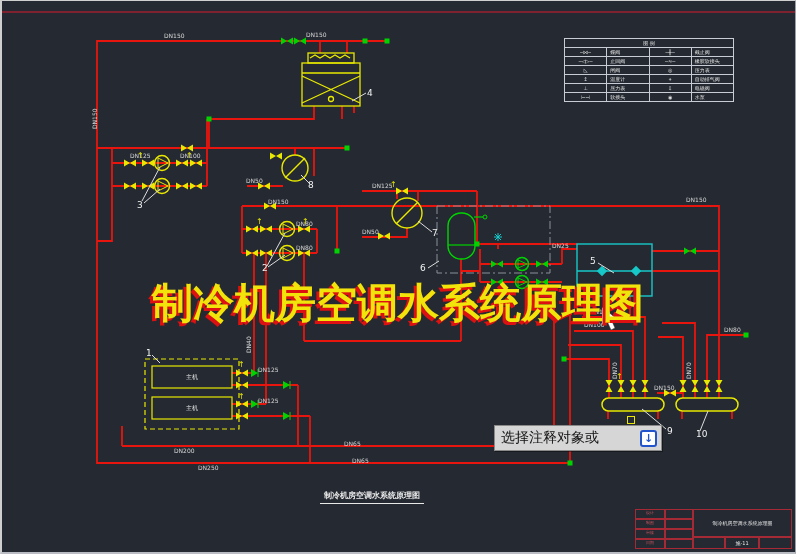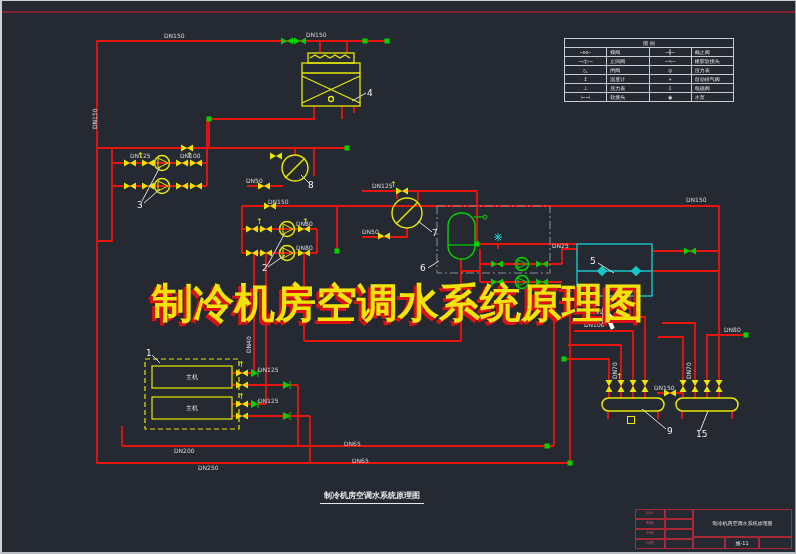--- a/index.html
+++ b/index.html
@@ -274,21 +274,21 @@
 
   <span class="eq" style="left:144px;top:348px;">1</span>
   <span class="eq" style="left:260px;top:263px;">2</span>
   <span class="eq" style="left:135px;top:200px;">3</span>
   <span class="eq" style="left:365px;top:88px;">4</span>
   <span class="eq" style="left:588px;top:256px;">5</span>
   <span class="eq" style="left:418px;top:263px;">6</span>
   <span class="eq" style="left:430px;top:228px;">7</span>
   <span class="eq" style="left:306px;top:180px;">8</span>
   <span class="eq" style="left:665px;top:426px;">9</span>
-  <span class="eq" style="left:694px;top:429px;">15</span>
+  <span class="eq" style="left:694px;top:429px;">10</span>
 
   <span class="lbl" style="left:162px;top:32px;">DN150</span>
   <span class="lbl" style="left:304px;top:31px;">DN150</span>
   <span class="lbl" style="left:128px;top:152px;">DN125</span>
   <span class="lbl" style="left:178px;top:152px;">DN100</span>
   <span class="lbl vert" style="left:90px;top:128px;">DN150</span>
   <span class="lbl" style="left:266px;top:198px;">DN150</span>
   <span class="lbl" style="left:294px;top:220px;">DN80</span>
   <span class="lbl" style="left:294px;top:244px;">DN80</span>
   <span class="lbl" style="left:370px;top:182px;">DN125</span>
@@ -312,20 +312,24 @@
 
   <span class="arrow" style="left:135px;top:151px;">↑</span>
   <span class="arrow" style="left:184px;top:151px;">↑</span>
   <span class="arrow" style="left:254px;top:217px;">↑</span>
   <span class="arrow" style="left:300px;top:217px;">↑</span>
   <span class="arrow" style="left:388px;top:180px;">↑</span>
   <span class="arrow" style="left:236px;top:360px;">↑</span>
   <span class="arrow" style="left:236px;top:392px;">↑</span>
   <span class="arrow" style="left:614px;top:372px;">↑</span>
 
+  <div id="tooltip">
+    <span class="txt">选择注释对象或</span>
+    <span class="key">↓</span>
+  </div>
   <div id="pickbox"></div>
 
   <div id="title-block">
     <div class="frame"></div>
     <div class="cell" style="left:0;top:0;width:30px;height:10px;">设计</div>
     <div class="cell" style="left:0;top:10px;width:30px;height:10px;">制图</div>
     <div class="cell" style="left:0;top:20px;width:30px;height:10px;">审核</div>
     <div class="cell" style="left:0;top:30px;width:30px;height:10px;">日期</div>
     <div class="cell" style="left:30px;top:0;width:28px;height:10px;"></div>
     <div class="cell" style="left:30px;top:10px;width:28px;height:10px;"></div>

